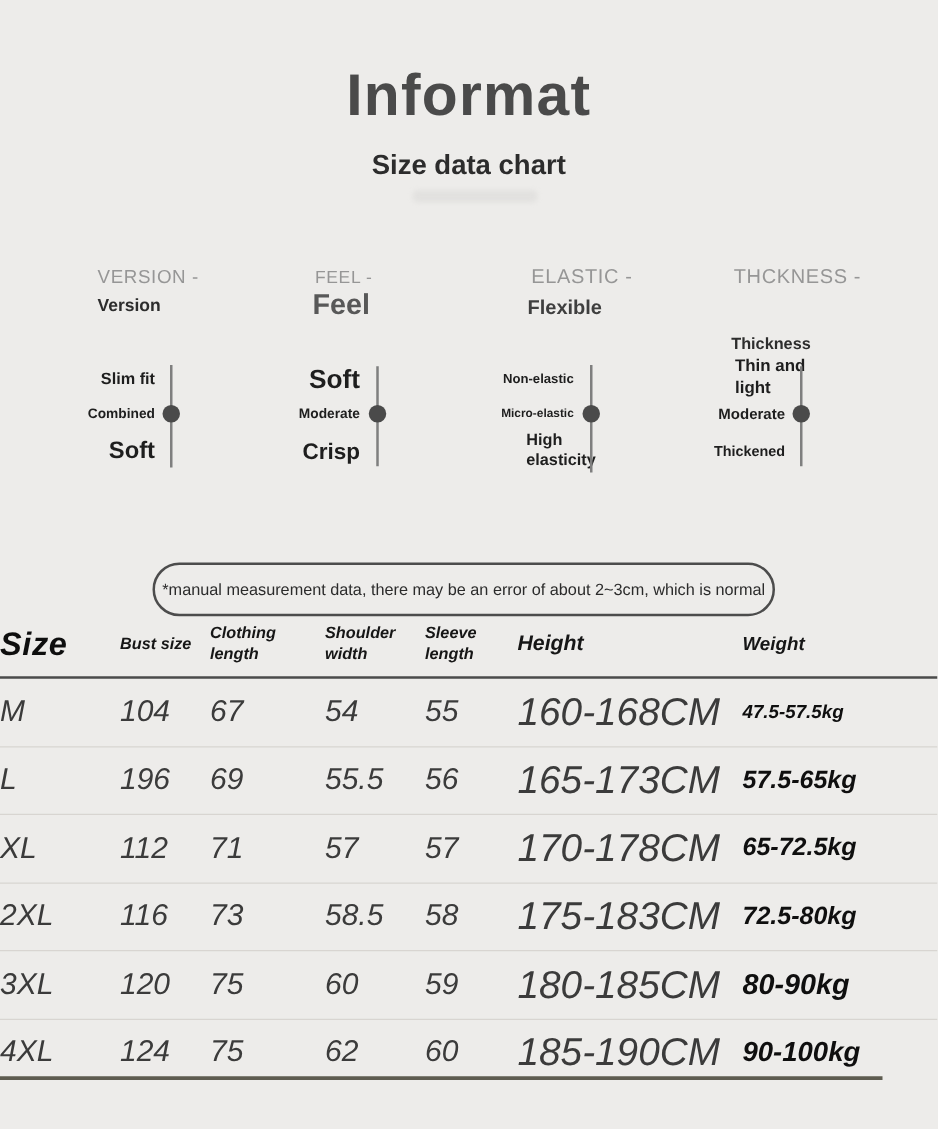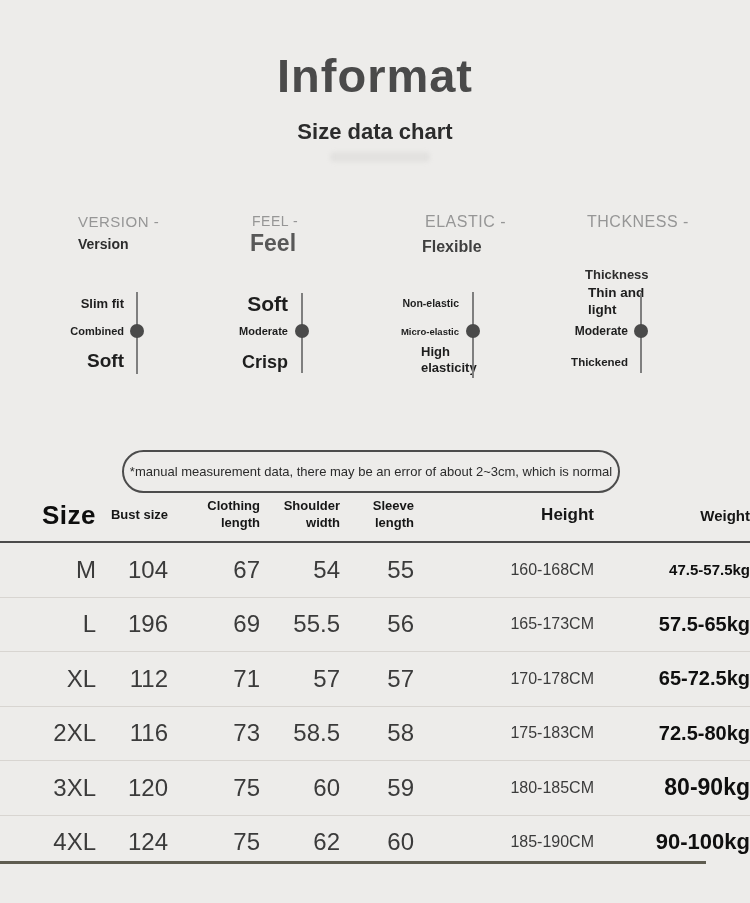--- a/index.html
+++ b/index.html
@@ -59,27 +59,27 @@
   .note{position:absolute;top:417px;left:122px;width:494px;height:39px;
         border:2px solid #4c4c4c;border-radius:23px;display:flex;align-items:center;justify-content:center;
         font-size:13px;color:#2b2b2b;margin-top:33px;}
 
   
   .table{position:absolute;top:489px;left:0;width:750px;}
   .trow{display:grid;grid-template-columns:96px 72px 92px 80px 74px 180px 156px;align-items:center;}
   .thead{height:52px;border-bottom:2px solid #4b4b4b;}
   .trow.data{height:53.5px;border-bottom:1px solid #d8d5d1;}
   .trow.data.last{border-bottom:none;}
-  .cell{text-align:right;color:#3b3b3b;font-size:24px;}
+  .cell{text-align:left;color:#3b3b3b;font-size:24px;font-style:italic;}
   .hd{font-weight:bold;color:#161616;font-size:13px;}
   .hd .wrap{display:inline-block;max-width:64px;line-height:1.3;}
   .hd-size{font-size:26px;color:#0e0e0e;letter-spacing:.5px;}
   .hd-height{font-size:17px;}
   .hd-weight{font-size:15px;}
-  .c-height{font-size:16px;}
+  .c-height{font-size:31px;}
   .c-weight{font-weight:bold;color:#0f0f0f;}
   .w-s{font-size:15px;}
   .w-m{font-size:20px;}
   .w-l{font-size:23px;}
   .w-xl{font-size:22px;}
   .bottom-bar{position:absolute;top:861px;left:0;width:706px;height:3px;background:#5e5c50;}
 </style>
 </head>
 <body>
 

